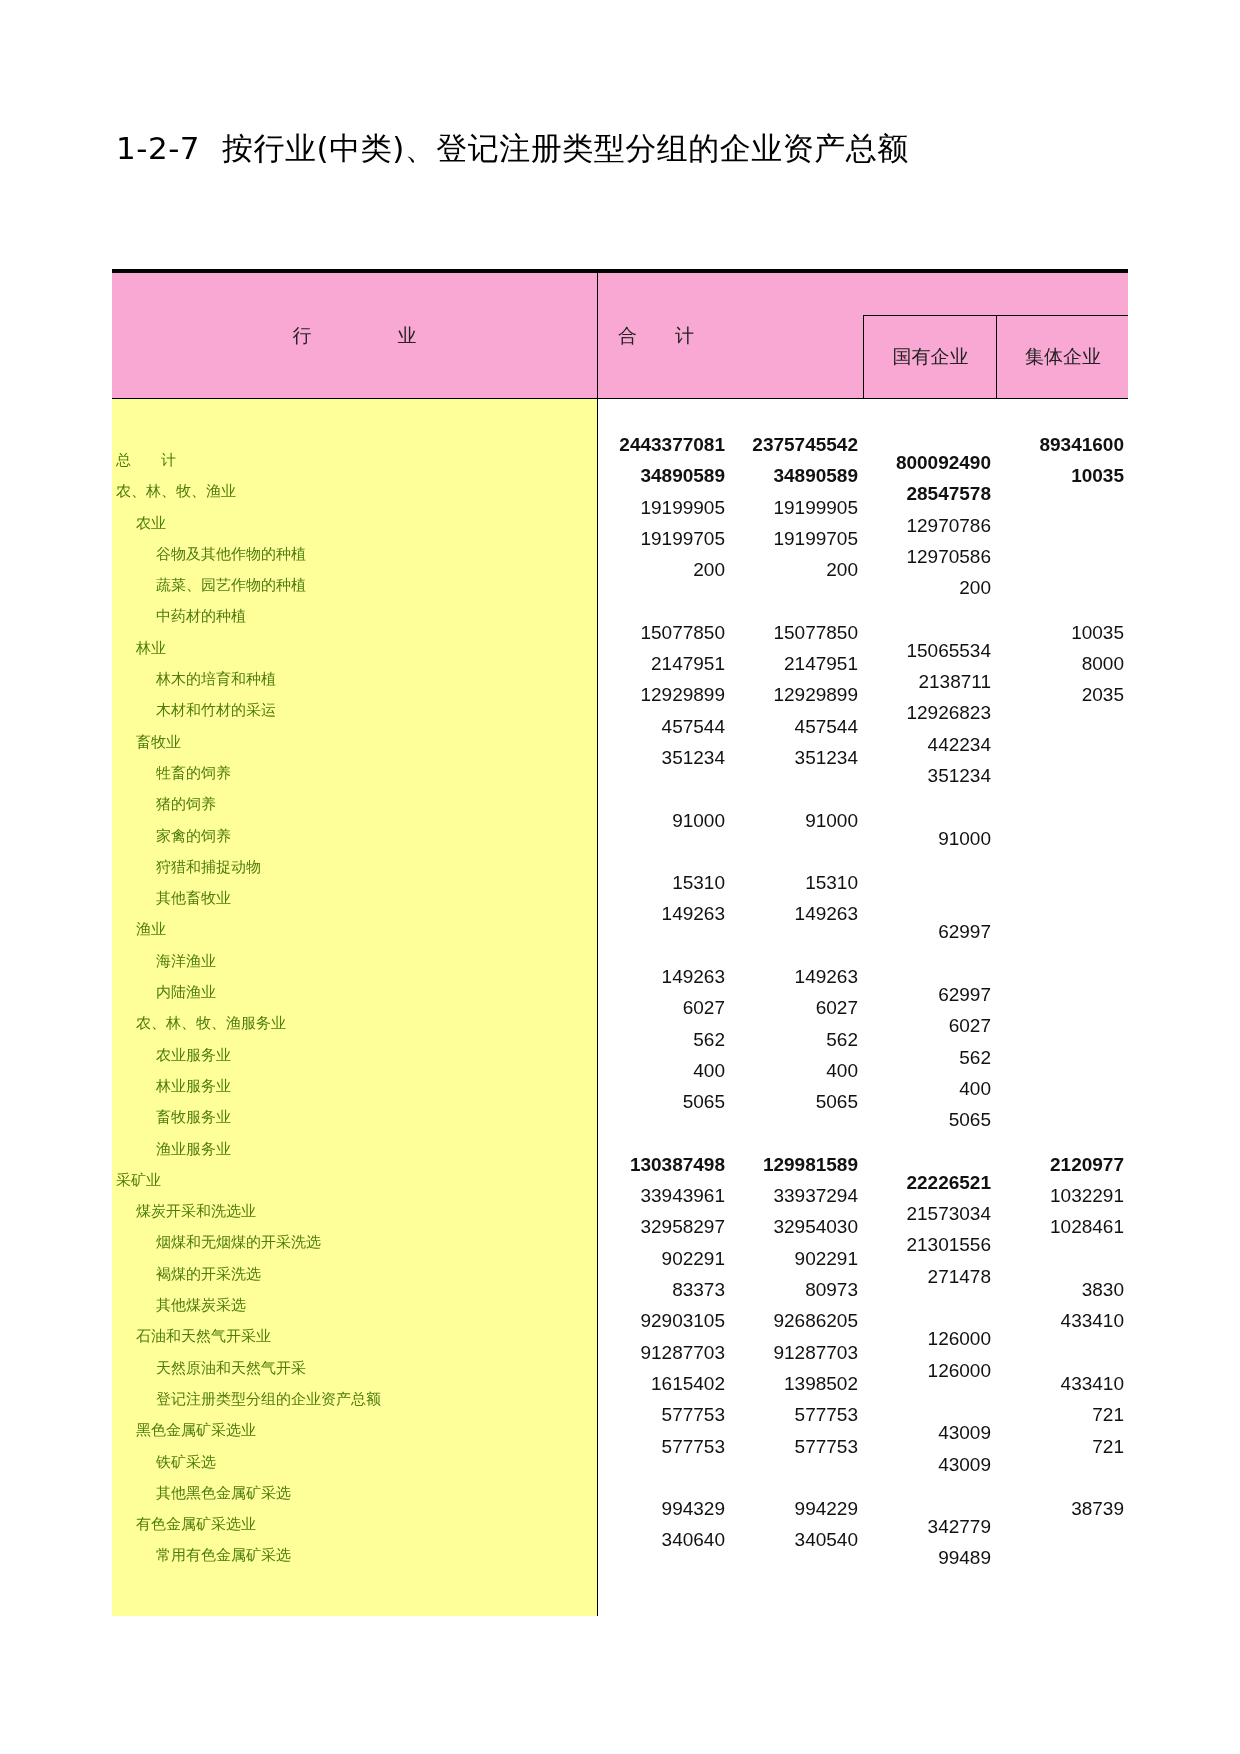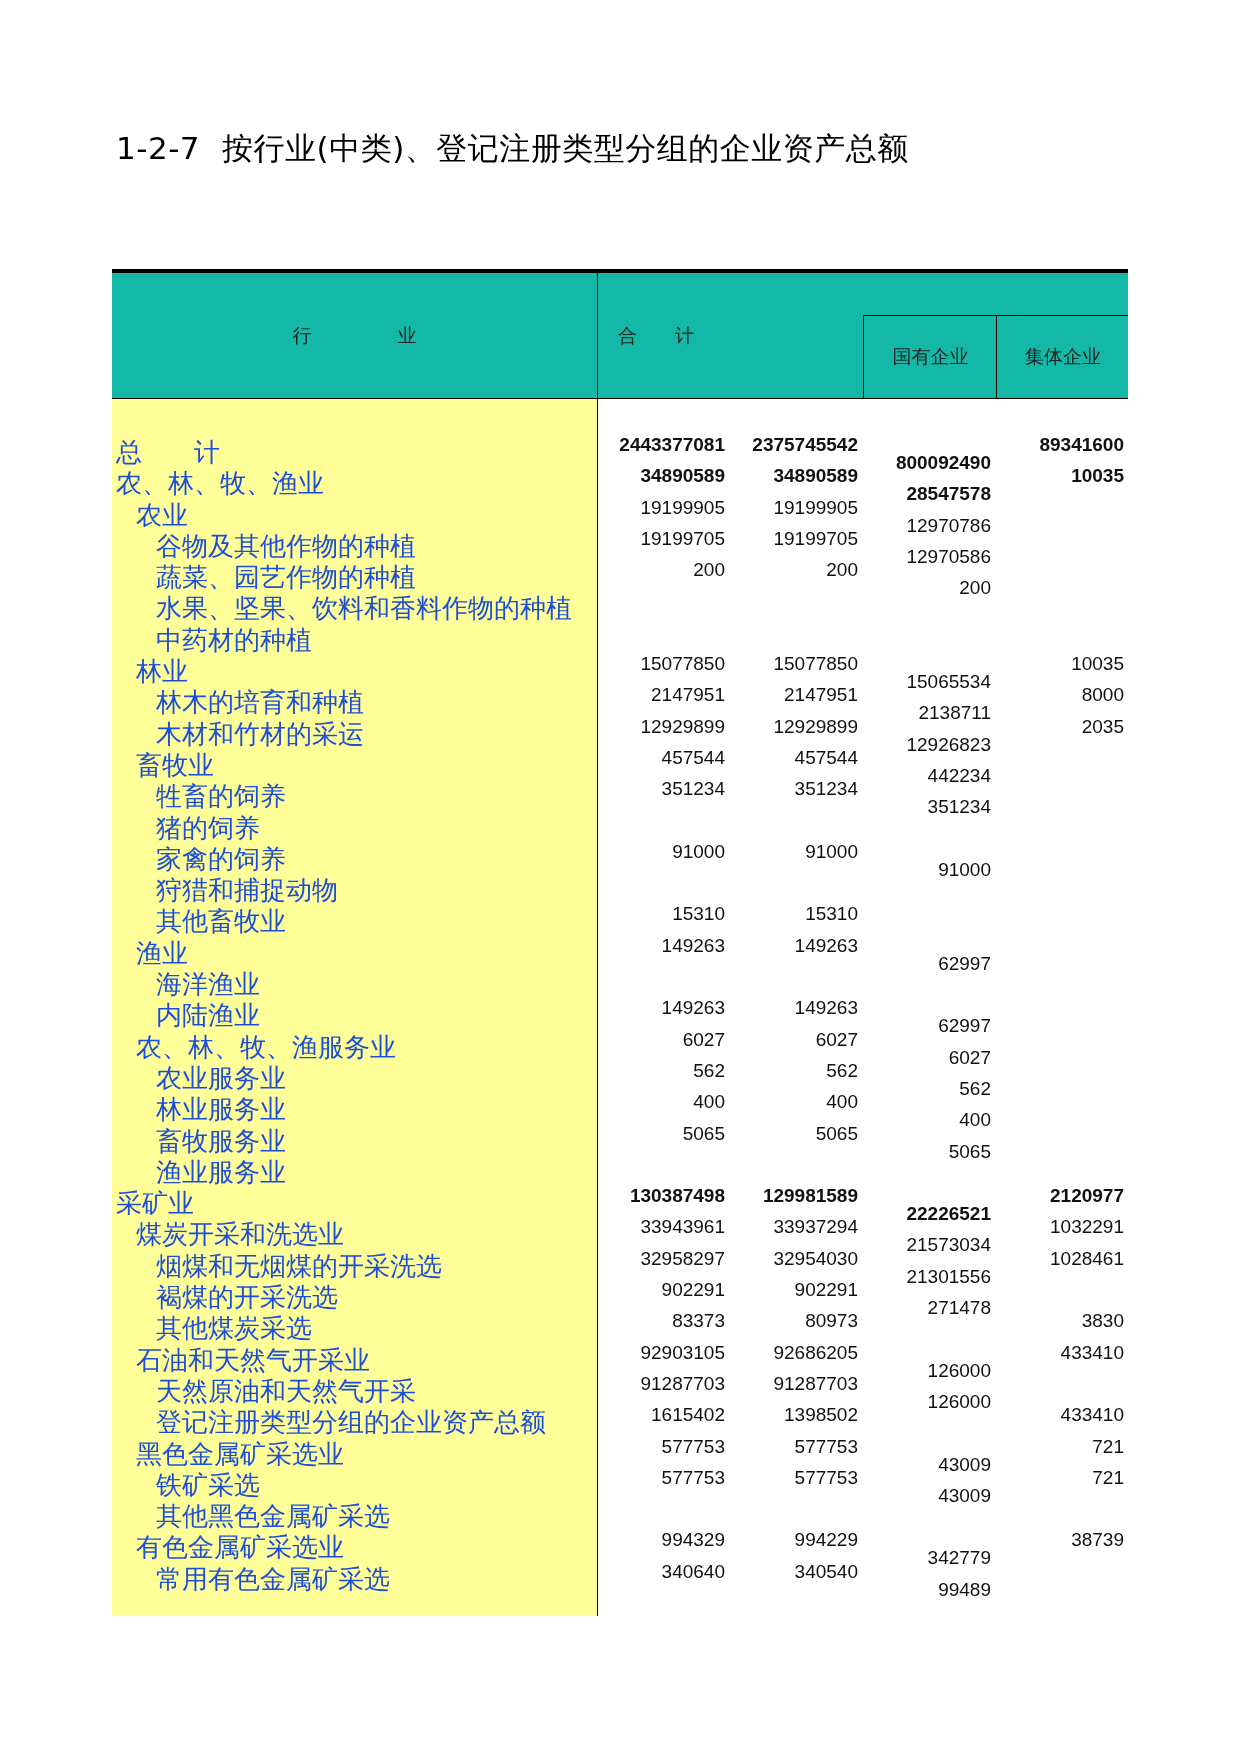--- a/index.html
+++ b/index.html
@@ -3,35 +3,35 @@
 <meta charset="utf-8">
 <style>
   html, body { margin:0; padding:0; background:#ffffff; }
   body { width:1240px; height:1754px; position:relative; overflow:hidden;
          font-family:"DejaVu Serif", "Liberation Serif", serif; color:#000; }
   .title { position:absolute; left:116px; top:128px; font-size:31px; white-space:nowrap;
            font-family:"DejaVu Sans", "Liberation Sans", sans-serif; letter-spacing:0.5px; }
   .title .num { margin-right:22px; }
   .table { position:absolute; left:112px; top:269px; width:1016px; }
   .topline { position:absolute; left:0; top:0; width:1016px; height:4px; background:#000; }
-  .header { position:absolute; left:0; top:4px; width:1016px; height:125px; background:#14b8a6;
+  .header { position:absolute; left:0; top:4px; width:1016px; height:125px; background:#f9a8d4;
             border-bottom:1px solid #000; }
   .hcell { position:absolute; top:0; height:125px; display:flex; align-items:center; justify-content:center;
            font-size:19px; color:#222; }
   .hcell.industry { left:0; width:485px; letter-spacing:40px; padding-left:40px; box-sizing:border-box; }
   .hcell.total { left:485px; width:133px; border-left:1px solid #000; letter-spacing:16px; box-sizing:border-box; }
   .hcell.domestic { left:618px; width:133px; border-left:2px solid #000; align-items:flex-start; padding-top:48px; box-sizing:border-box; }
   .sub-line { position:absolute; left:751px; top:42px; width:265px; height:1px; background:#000; }
   .hcell.soe { left:751px; width:133px; top:43px; height:82px; border-left:1px solid #000; }
   .hcell.coll { left:884px; width:132px; top:43px; height:82px; border-left:1px solid #000; }
   .body { position:absolute; left:0; top:130px; width:1016px; height:1217px; }
   .labelcol { position:absolute; left:0; top:0; width:485px; height:1217px; background:#ffff99; border-right:1px solid #000; }
   .rows { position:absolute; left:0; top:30px; width:1016px; }
   .row { position:relative; height:31.3px; width:1016px; }
-  .row .lbl { position:absolute; left:4px; top:8px; height:31.3px; line-height:31.3px; font-size:26px; white-space:nowrap; color:#1d4ed8; }
+  .row .lbl { position:absolute; left:4px; top:16px; height:31.3px; line-height:31.3px; font-size:15px; white-space:nowrap; color:#4d7c0f; }
   .row.lvl1 .lbl { left:24px; }
   .row.lvl2 .lbl { left:44px; }
   .row .v { position:absolute; top:0; height:31.3px; line-height:31.3px; width:128px; text-align:right;
             font-family:"Liberation Sans", "DejaVu Sans", sans-serif; font-size:19px; color:#111; }
   .row .v.c0 { left:485px; }
   .row .v.c1 { left:618px; }
   .row .v.c2 { left:751px;margin-top:18px; }
   .row .v.c3 { left:884px; }
   .row.bold .v { font-weight:bold; }
 </style>
@@ -83,27 +83,20 @@
           <span class="v c3"></span>
         </div>
         <div class="row lvl2">
           <span class="lbl">蔬菜、园艺作物的种植</span>
           <span class="v c0">200</span>
           <span class="v c1">200</span>
           <span class="v c2">200</span>
           <span class="v c3"></span>
         </div>
         <div class="row lvl2">
-          <span class="lbl">水果、坚果、饮料和香料作物的种植</span>
-          <span class="v c0"></span>
-          <span class="v c1"></span>
-          <span class="v c2"></span>
-          <span class="v c3"></span>
-        </div>
-        <div class="row lvl2">
           <span class="lbl">中药材的种植</span>
           <span class="v c0"></span>
           <span class="v c1"></span>
           <span class="v c2"></span>
           <span class="v c3"></span>
         </div>
         <div class="row lvl1">
           <span class="lbl">林业</span>
           <span class="v c0">15077850</span>
           <span class="v c1">15077850</span>

